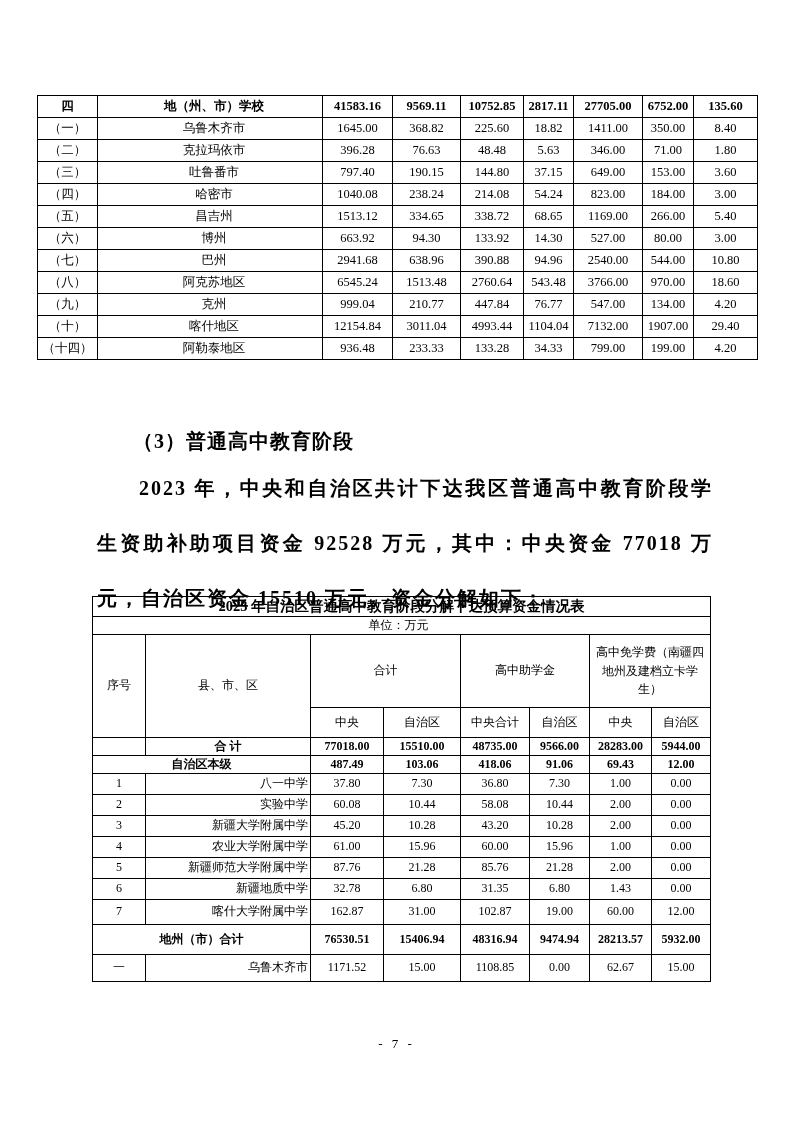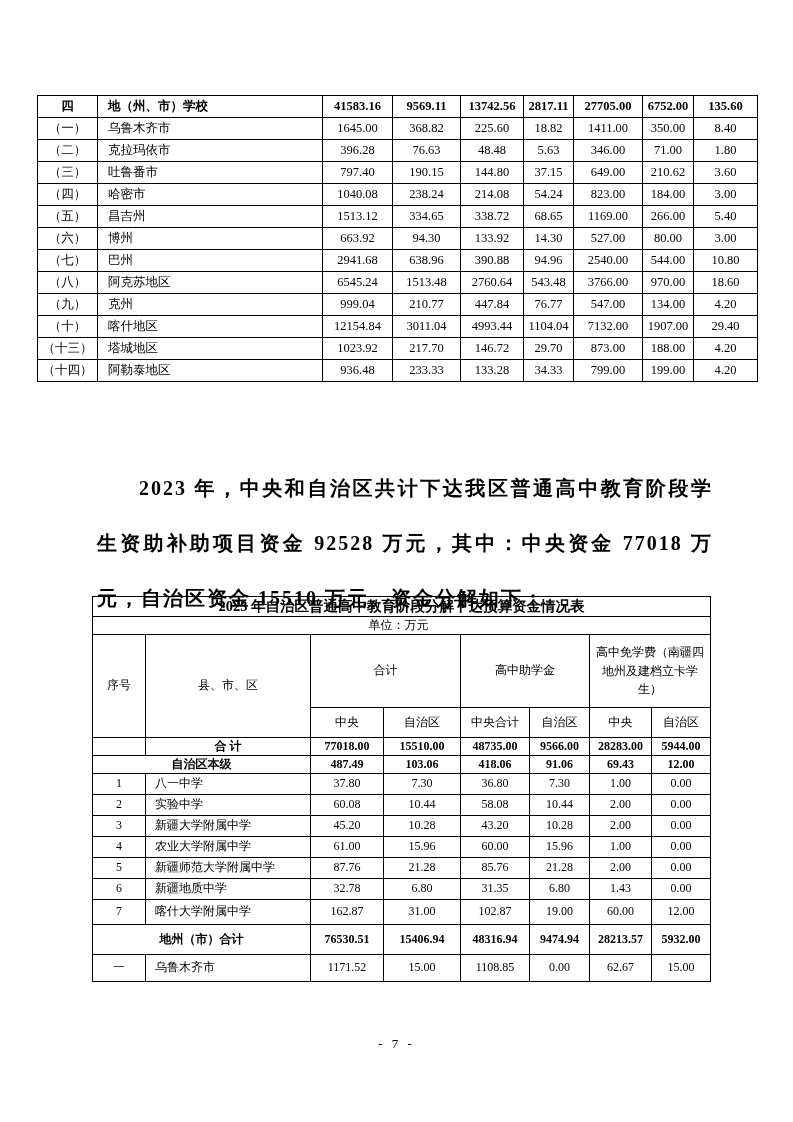--- a/index.html
+++ b/index.html
@@ -10,38 +10,38 @@
     font-family:"Liberation Serif","DejaVu Serif",serif; color:#000;
   }
   table { border-collapse:collapse; table-layout:fixed; }
   td { border:1px solid #000; text-align:center; vertical-align:middle;
        overflow:hidden; white-space:nowrap; padding:0 2px; }
   .b { font-weight:bold; }
 
   
   .t1 { position:absolute; left:37px; top:95px; width:720px; font-size:12.5px; }
   .t1 td { height:22px; }
-  .t1 td.name { text-align:left; padding-left:10px; }
+  .t1 td.name { text-align:center; padding-left:10px; }
 
   
   .heading { position:absolute; left:133px; top:428px; font-size:20px;
              font-weight:bold; letter-spacing:1px; }
   .para { position:absolute; left:97px; top:461px; width:616px;
           font-size:20px; line-height:55px; text-align:justify;
           text-indent:42px; letter-spacing:2px;font-weight:bold; }
 
   
   .t2 { position:absolute; left:92px; top:596px; width:618px; font-size:12px; }
   .t2 td { height:21px; }
   .t2 td.title { height:32px; font-size:14.5px; font-weight:bold; }
   .t2 td.unit  { height:20px; text-align:center; padding-right:8px; }
   .t2 tr.hdr td  { height:72px; }
   .t2 tr.hdr2 td { height:30px;margin-top:40px; }
   .t2 td.wrap { white-space:normal; line-height:1.55; padding:8px 6px; }
-  .t2 td.name-cell { text-align:left; padding-left:9px; }
+  .t2 td.name-cell { text-align:right; padding-left:9px; }
   .t2 tbody tr:nth-child(1) td, .t2 tbody tr:nth-child(2) td { height:14px; }
   .t2 tbody tr:nth-child(9) td  { height:25px; }
   .t2 tbody tr:nth-child(10) td { height:30px; }
   .t2 tbody tr:nth-child(11) td { height:27px; }
 
   .pageno { position:absolute; left:0; top:1036px; width:100%;
             text-align:center; font-size:13px; letter-spacing:3px; }
 </style>
 </head>
 <body>
@@ -59,21 +59,21 @@
       <col style="width:69px">
         <col style="width:51px">
         <col style="width:64px">
     </colgroup>
     <tbody>
       <tr class="b">
         <td>四</td>
         <td class="name">地（州、市）学校</td>
         <td>41583.16</td>
         <td>9569.11</td>
-        <td>13742.56</td>
+        <td>10752.85</td>
         <td>2817.11</td>
         <td>27705.00</td>
         <td>6752.00</td>
         <td>135.60</td>
       </tr>
     </tbody>
     <tbody>
         <tr>
           <td>（一）</td>
           <td class="name">乌鲁木齐市</td>
@@ -97,21 +97,21 @@
           <td>1.80</td>
         </tr>
         <tr>
           <td>（三）</td>
           <td class="name">吐鲁番市</td>
           <td>797.40</td>
           <td>190.15</td>
           <td>144.80</td>
           <td>37.15</td>
           <td>649.00</td>
-          <td>210.62</td>
+          <td>153.00</td>
           <td>3.60</td>
         </tr>
         <tr>
           <td>（四）</td>
           <td class="name">哈密市</td>
           <td>1040.08</td>
           <td>238.24</td>
           <td>214.08</td>
           <td>54.24</td>
           <td>823.00</td>
@@ -178,44 +178,34 @@
           <td class="name">喀什地区</td>
           <td>12154.84</td>
           <td>3011.04</td>
           <td>4993.44</td>
           <td>1104.04</td>
           <td>7132.00</td>
           <td>1907.00</td>
           <td>29.40</td>
         </tr>
         <tr>
-          <td>（十三）</td>
-          <td class="name">塔城地区</td>
-          <td>1023.92</td>
-          <td>217.70</td>
-          <td>146.72</td>
-          <td>29.70</td>
-          <td>873.00</td>
-          <td>188.00</td>
-          <td>4.20</td>
-        </tr>
-        <tr>
           <td>（十四）</td>
           <td class="name">阿勒泰地区</td>
           <td>936.48</td>
           <td>233.33</td>
           <td>133.28</td>
           <td>34.33</td>
           <td>799.00</td>
           <td>199.00</td>
           <td>4.20</td>
         </tr>
       </tbody>
   </table>
 
+  <div class="heading">（3）普通高中教育阶段</div>
   <div class="para">2023 年，中央和自治区共计下达我区普通高中教育阶段学生资助补助项目资金 92528 万元，其中：中央资金 77018 万元，自治区资金 15510 万元。资金分解如下：</div>
 
   <table class="t2">
     <colgroup>
       <col style="width:53px">
         <col style="width:165px">
         <col style="width:73px">
       <col style="width:77px">
         <col style="width:69px">
         <col style="width:60px">

